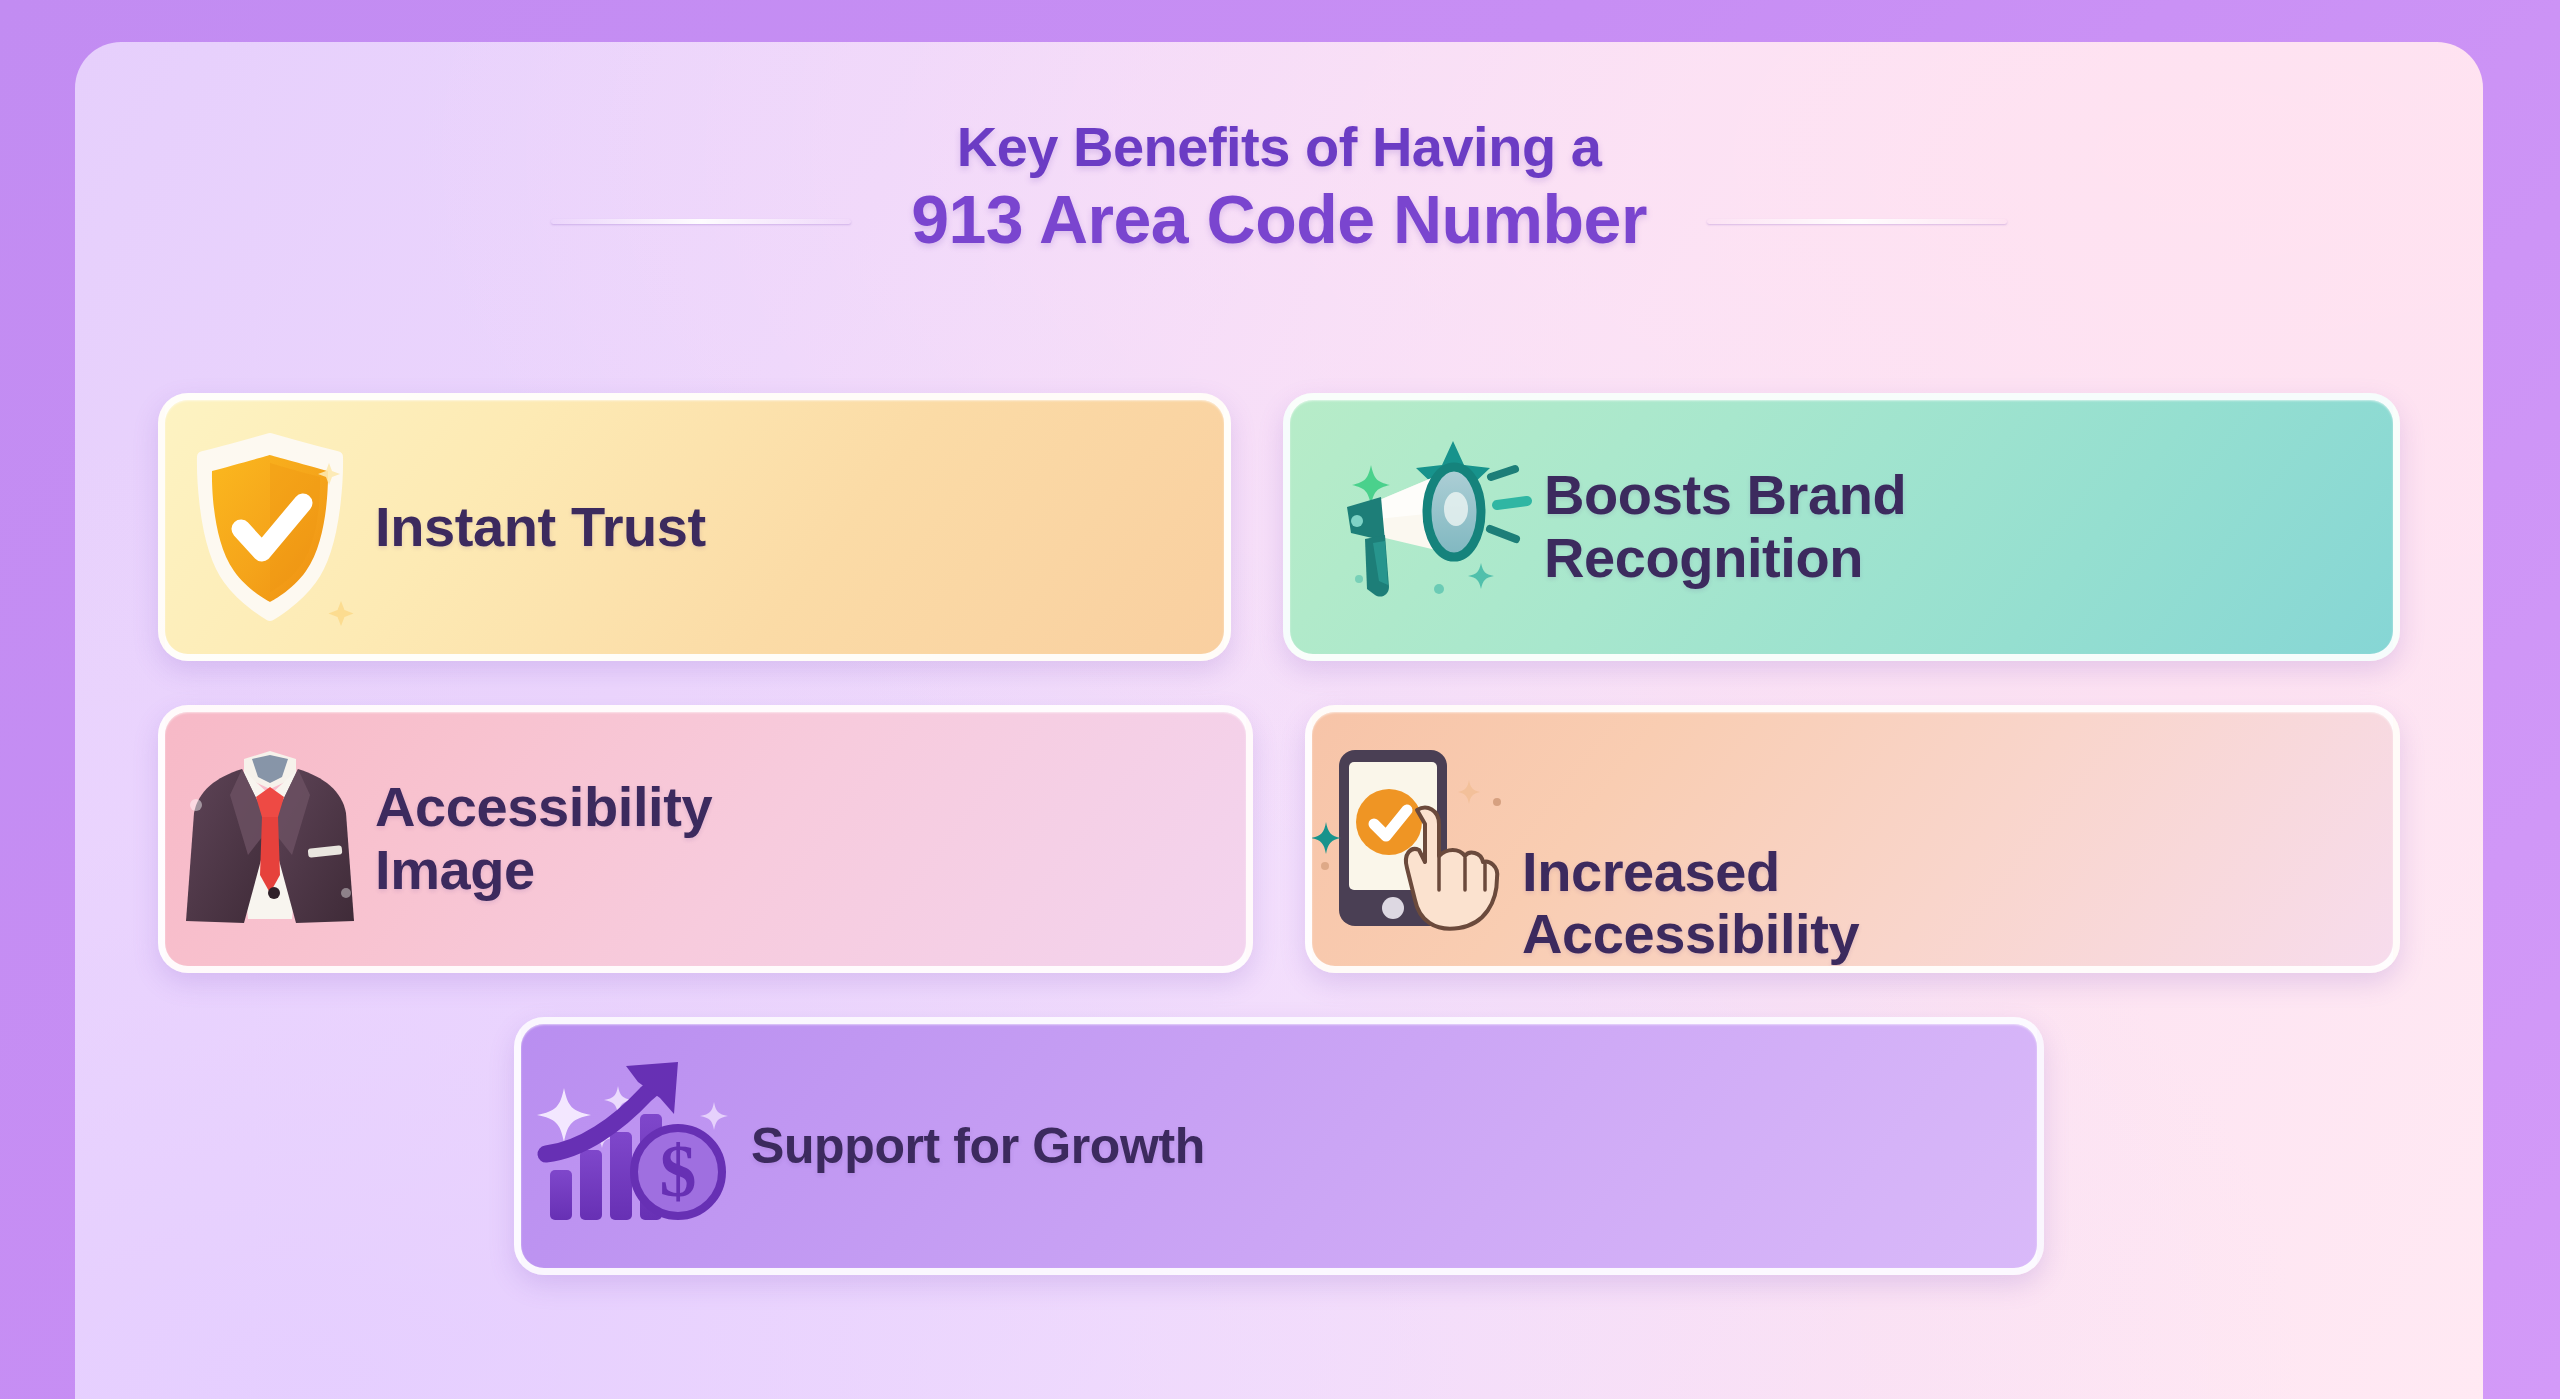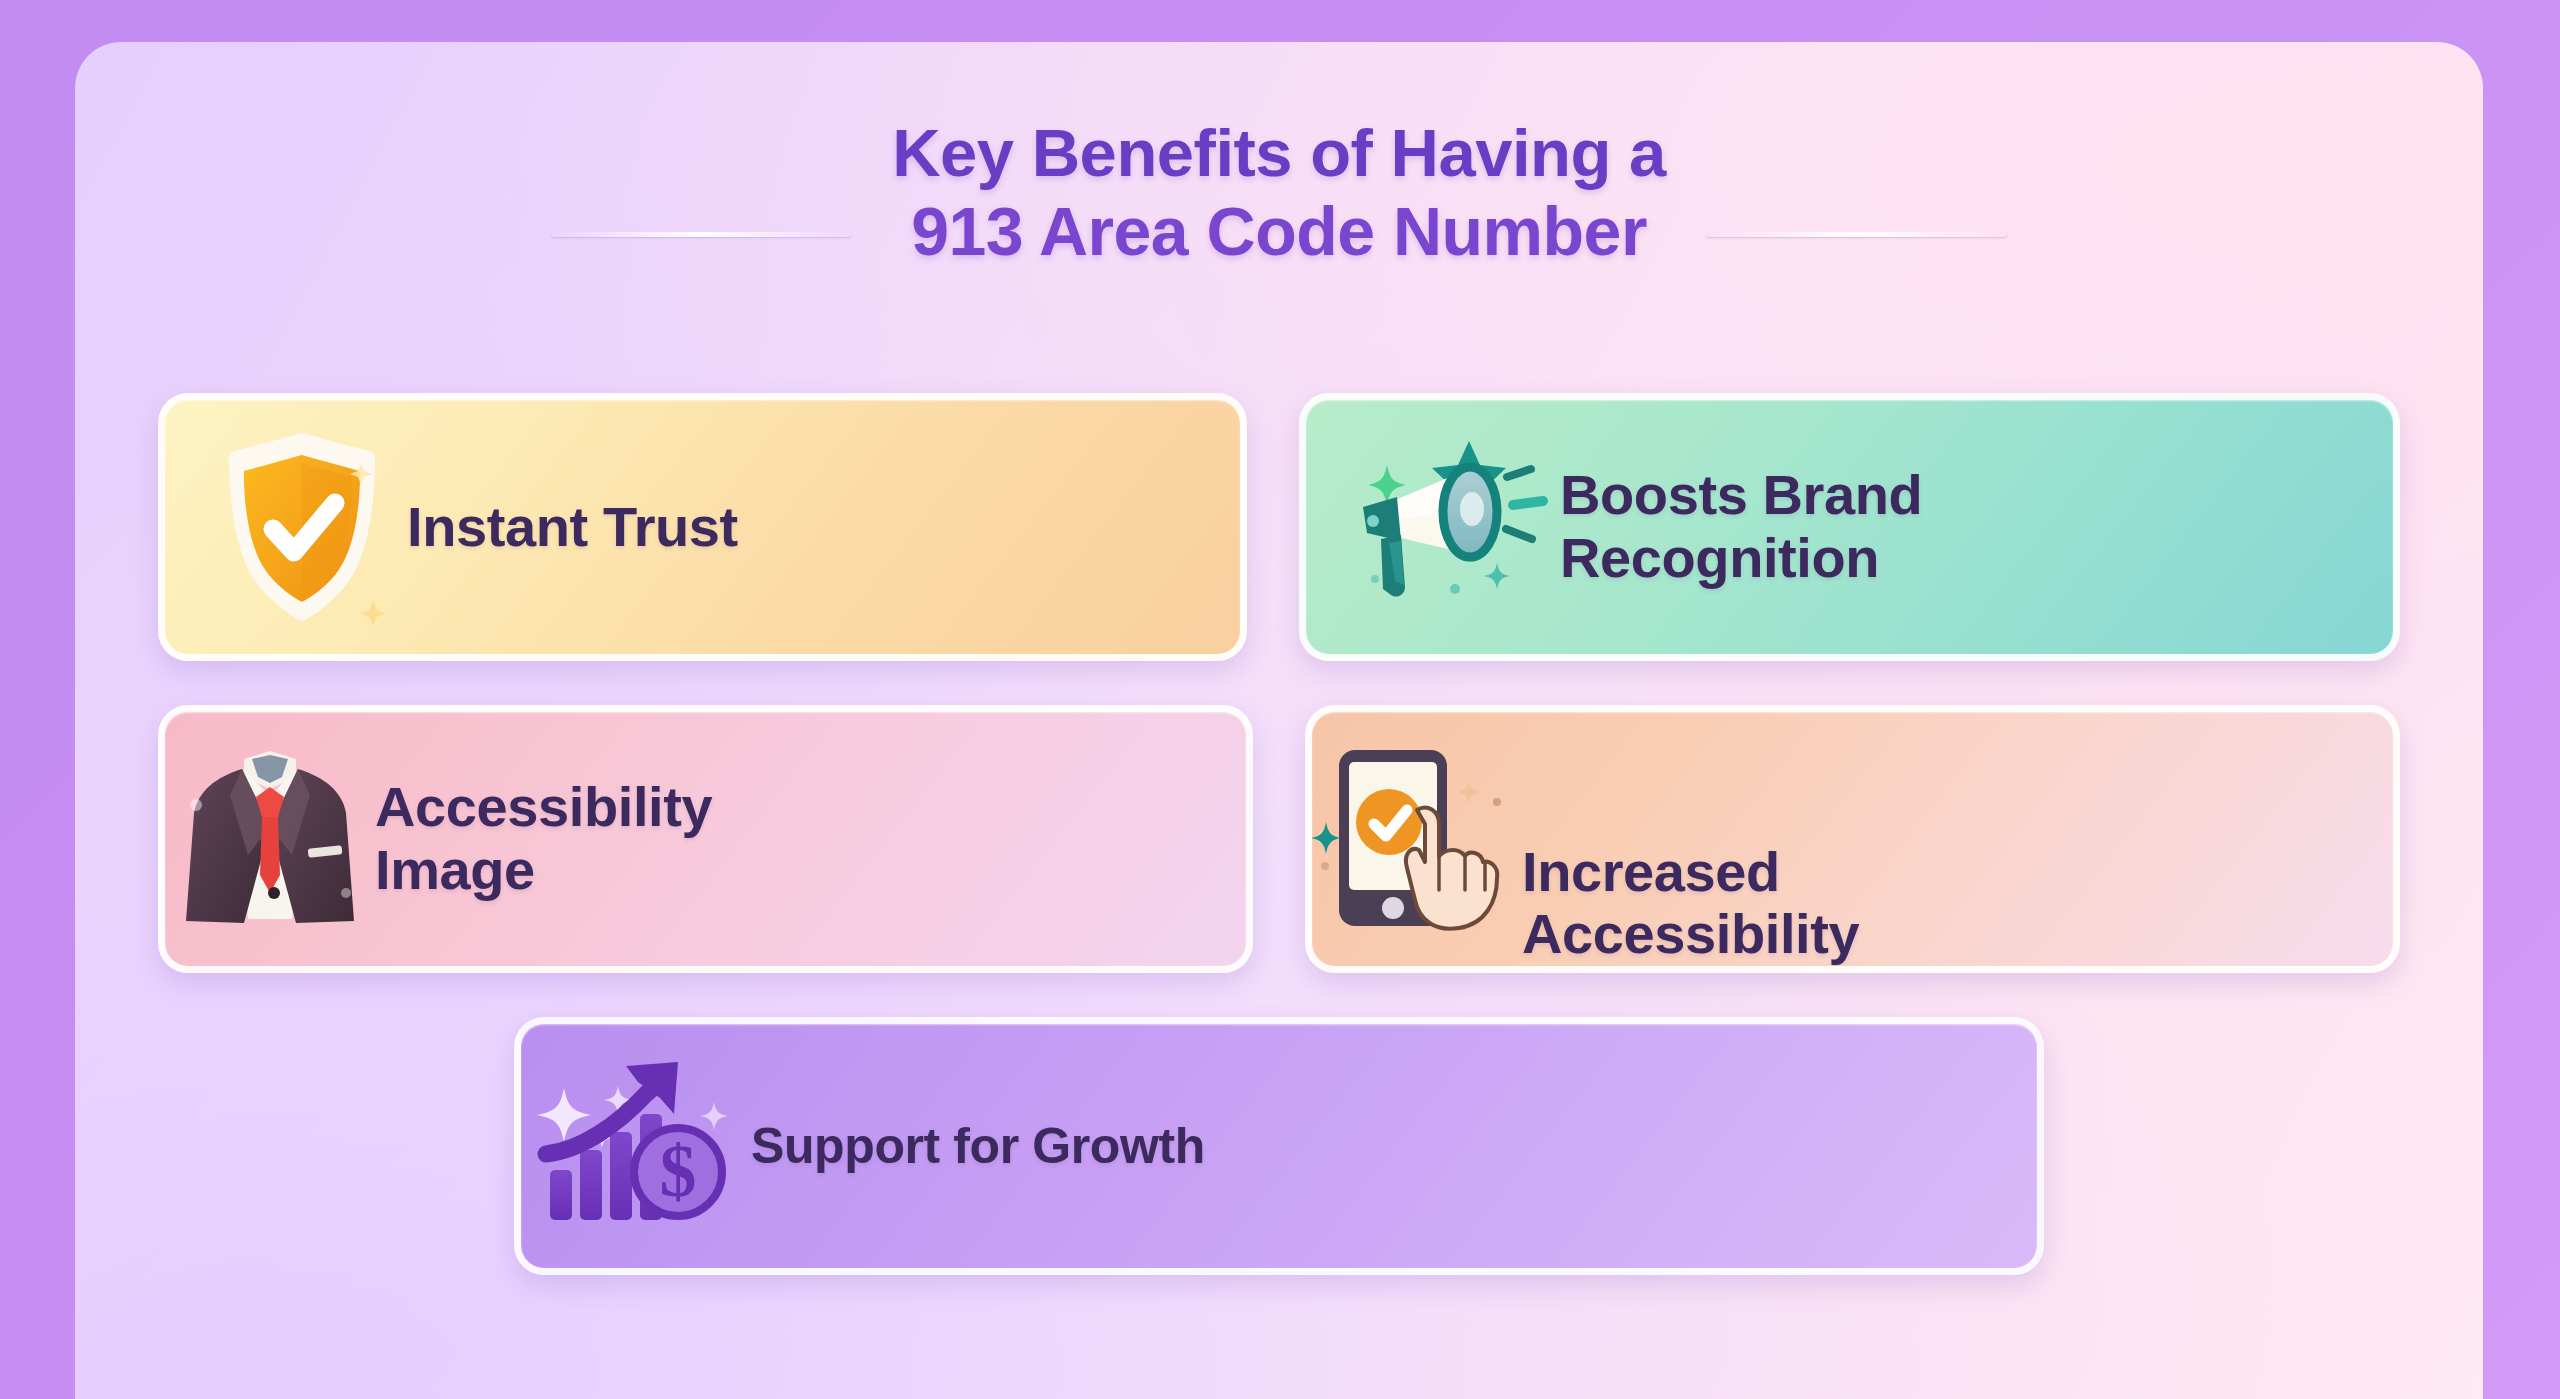--- a/index.html
+++ b/index.html
@@ -25,21 +25,21 @@
   #title-block{
     position:absolute; left:0; top:72px; width:100%;
     text-align:center; pointer-events:none;
   }
   .t-line{
     font-weight:700; letter-spacing:-.5px;
     color:#6b3cc4;
     text-shadow:0 3px 6px rgba(120,70,190,.22);
     line-height:1.17;
   }
-  #t1{ font-size:67px; }
+  #t1{ font-size:56px; }
   #t2{ font-size:68px; color:#7a45cf; position:relative; display:inline-block; }
 
   .rule{
     position:absolute; top:50%; height:5px; width:300px;
     background:linear-gradient(90deg,rgba(255,255,255,0),rgba(255,255,255,.95),rgba(255,255,255,0));
     border-radius:4px;
     box-shadow:0 1px 2px rgba(150,110,200,.35);
   }
   #rule-left{ left:-360px; }
   #rule-right{ right:-360px; }
@@ -68,21 +68,21 @@
   .card.wide .icon{ flex:0 0 230px; }
   .card .label{
     font-weight:700; font-size:56px; line-height:1.12;
     color:#3c2a5e; letter-spacing:-.4px;
     text-shadow:0 2px 4px rgba(90,60,140,.14);
     white-space:pre-line; padding-right:20px;
   }
   .card.wide .label{ font-size:50px; }
 
   
-  .c-trust  { background:linear-gradient(128deg,#fdf3c2 0%,#fdeab4 30%,#fbdba6 62%,#f9cfa0 100%);padding-left:32px; }
+  .c-trust  { background:linear-gradient(128deg,#fdf3c2 0%,#fdeab4 30%,#fbdba6 62%,#f9cfa0 100%); }
   .c-brand  { background:linear-gradient(128deg,#b7ecc8 0%,#a8e7cd 35%,#95dfd0 70%,#86d6d5 100%);padding-left:44px; }
   .c-prof   { background:linear-gradient(128deg,#f7b9c7 0%,#f8c2cf 25%,#f7cbdd 55%,#f3d4ef 100%); }
   .c-access { background:linear-gradient(128deg,#f7c4a8 0%,#f9cdb2 28%,#f9d5cb 60%,#f7dced 100%);align-items:flex-end; }
   .c-growth { background:linear-gradient(128deg,#b98ef0 0%,#c49cf3 32%,#cfaaf6 65%,#d9b9f9 100%); }
 
   svg{ display:block; overflow:visible; }
 </style>
 </head>
 <body>
 

